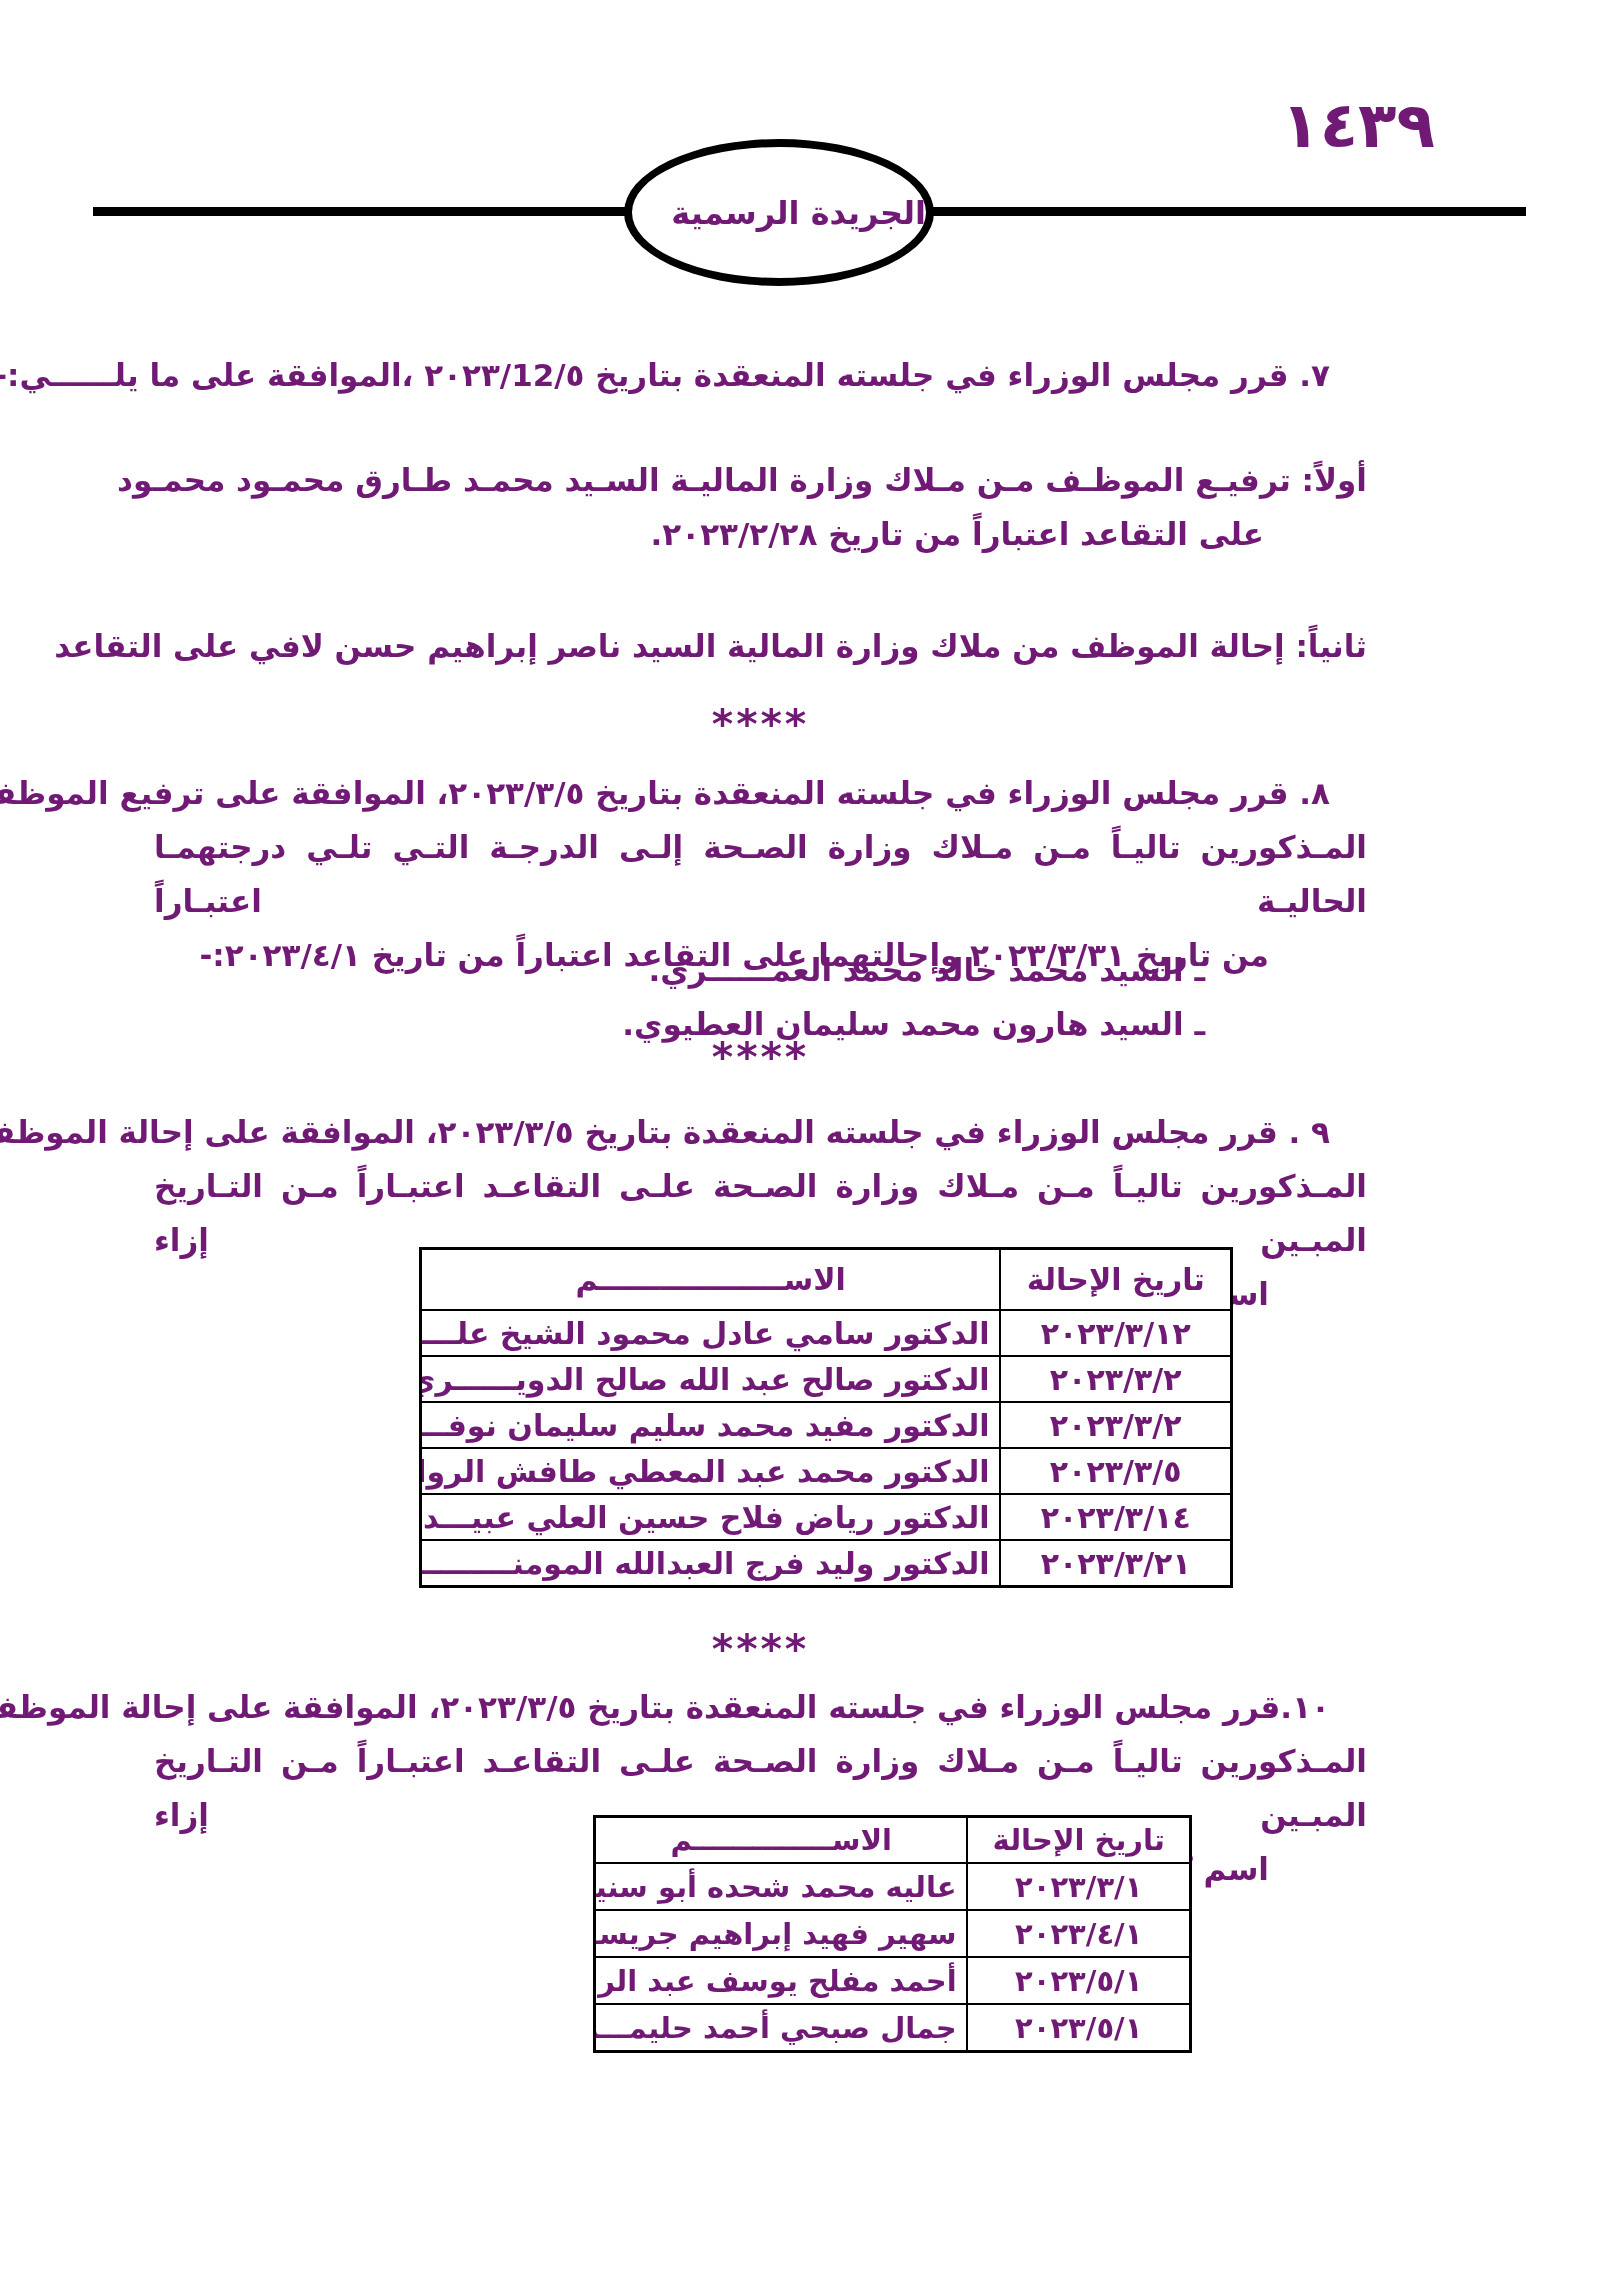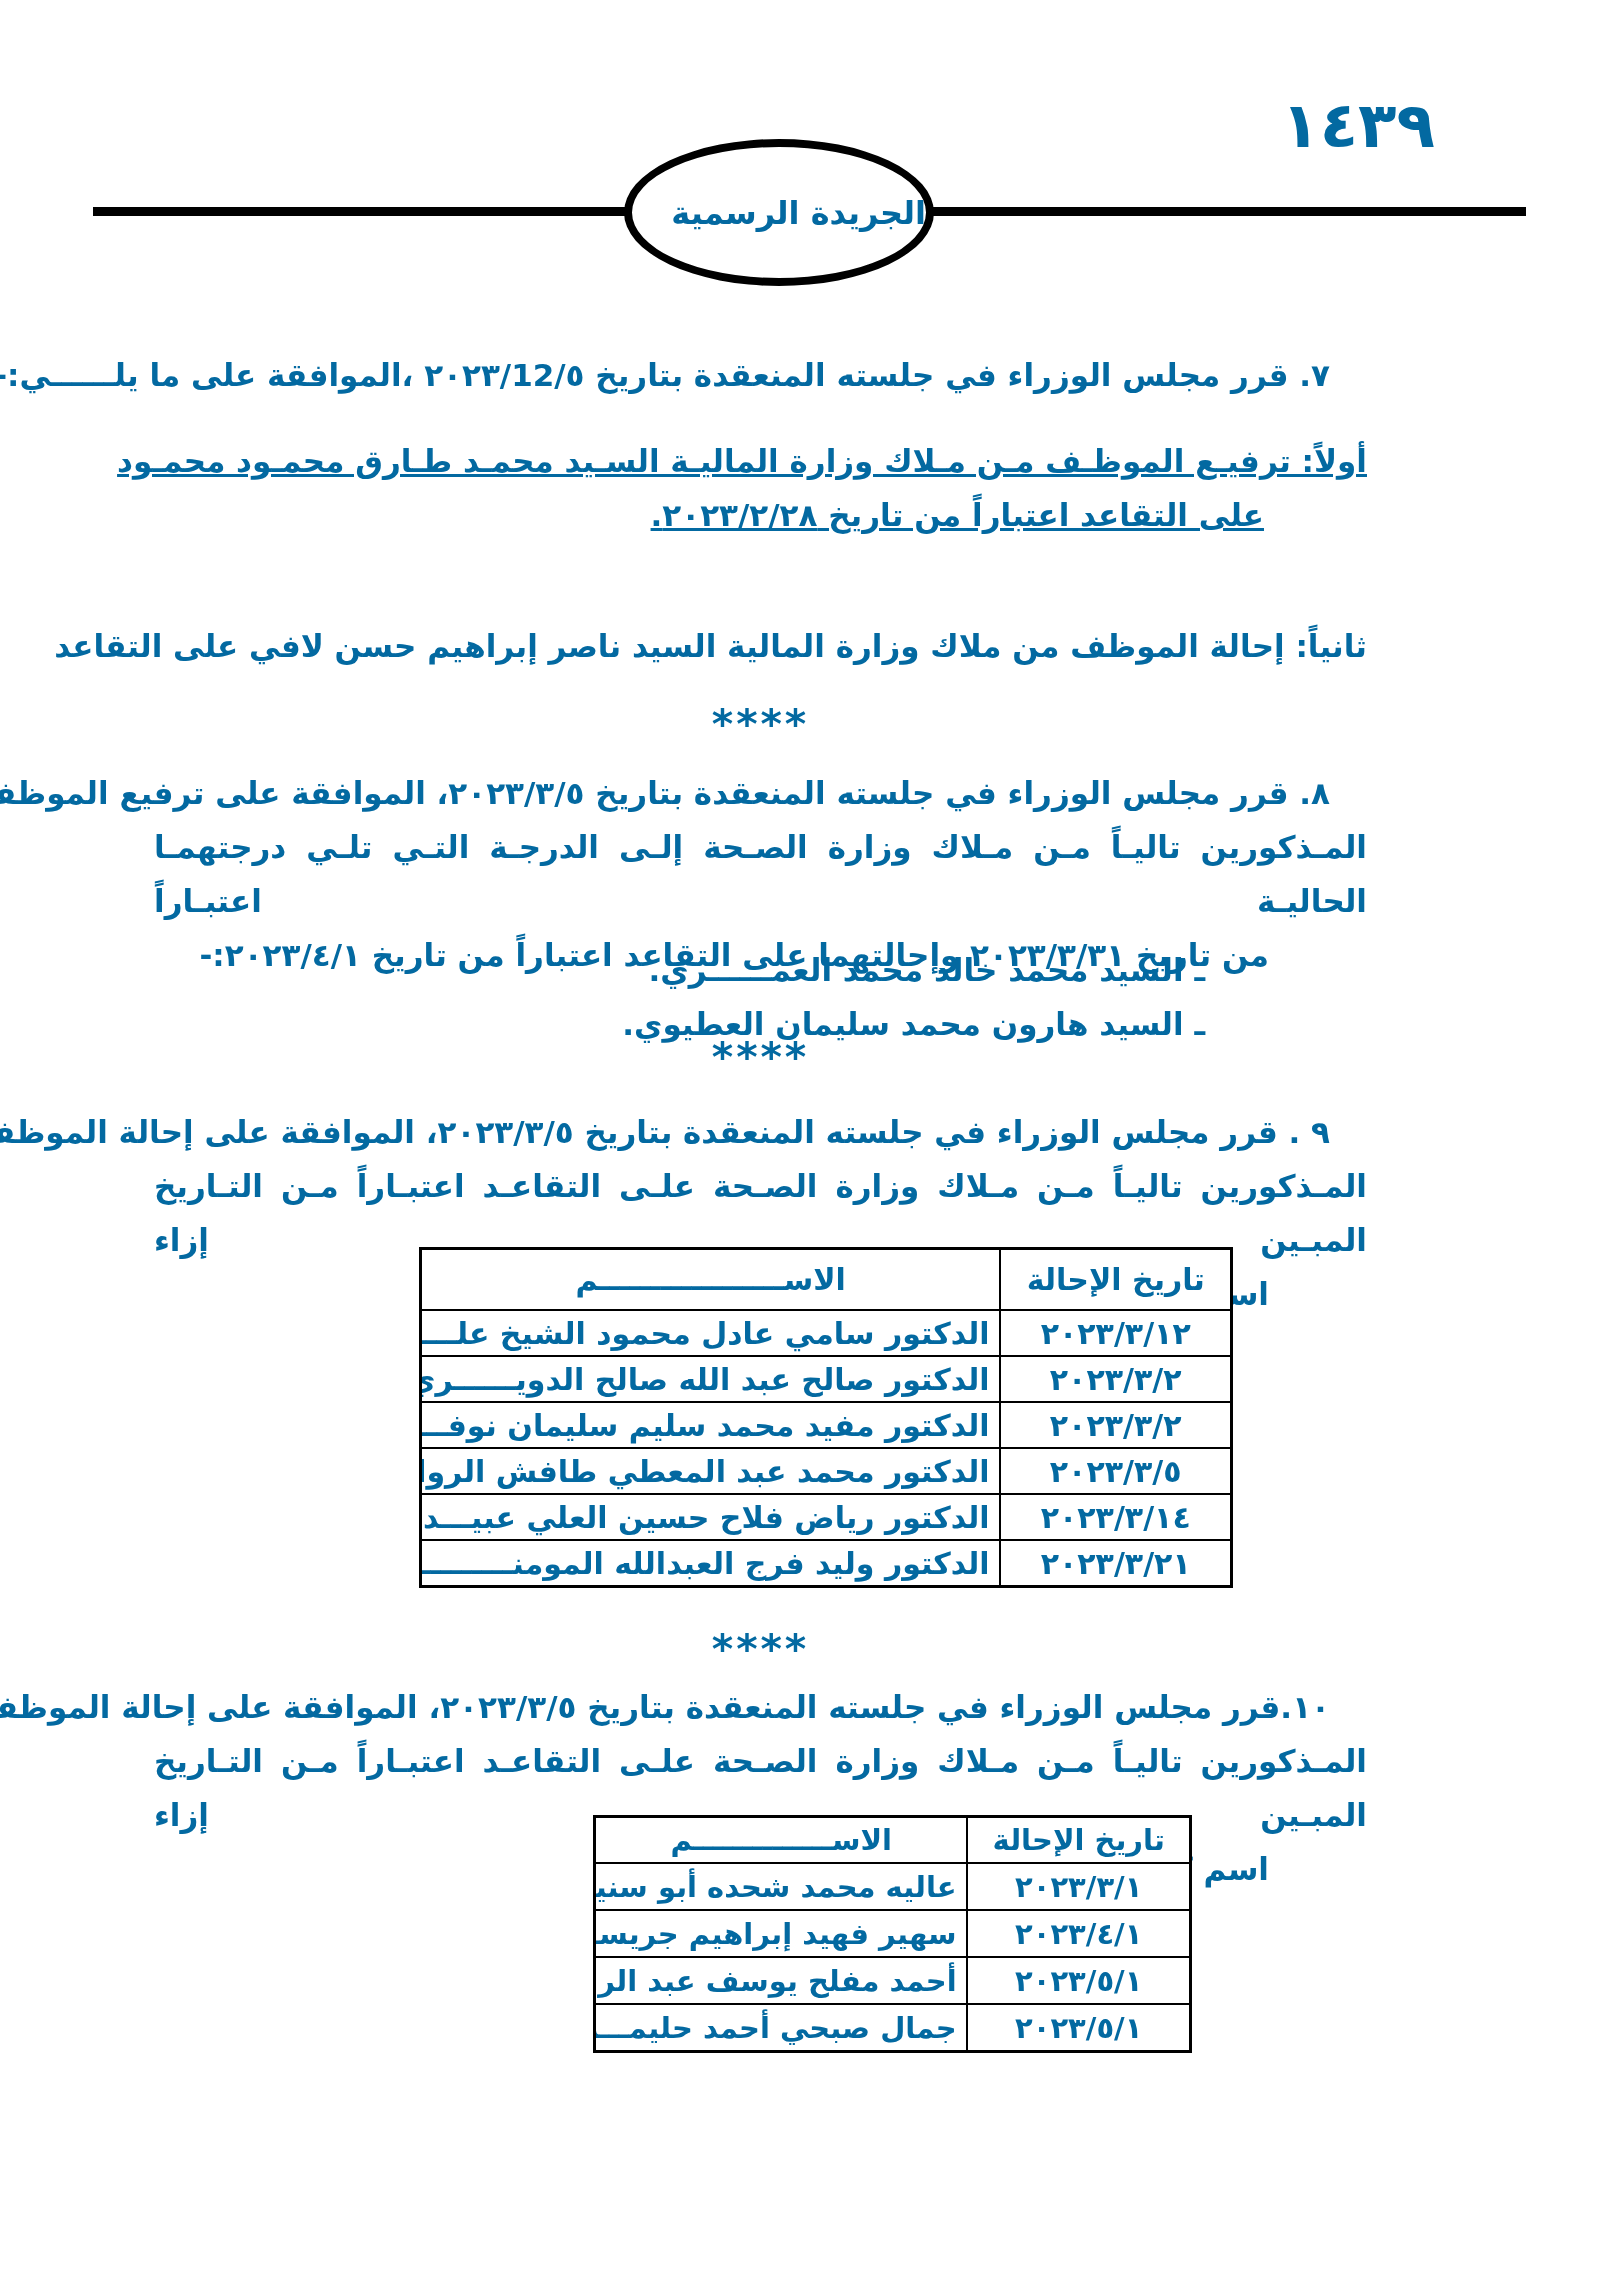--- a/index.html
+++ b/index.html
@@ -2,21 +2,21 @@
 <html lang="ar" dir="rtl"><head>
 <meta charset="utf-8">
 <style>
   html,body{margin:0;padding:0;background:#fff;}
   .page{
     position:relative;
     width:1621px;height:2293px;
     background:#ffffff;
     font-family:"DejaVu Sans",sans-serif;
     font-weight:bold;
-    color:#0369a1;
+    color:#701a75;
     direction:rtl;
     overflow:hidden;
   }
   
   .pagenum{
     position:absolute;top:94px;right:186px;
     font-size:63px;line-height:1;letter-spacing:3.9px;
   }
   .rule{
     position:absolute;top:207px;left:93px;width:1433px;height:8.8px;
@@ -72,21 +72,21 @@
   <div class="pagenum">١٤٣٩</div>
 
   <div class="rule"></div>
   <div class="oval">
     <span>الجريدة الرسمية</span>
   </div>
 
   <div class="block" style="top:348px;">
     <div class="line line-head">٧. قرر مجلس الوزراء في جلسته المنعقدة بتاريخ ٢٠٢٣/12/٥ ،الموافقة على ما يلــــــي:-</div>
   </div>
-  <div class="block clause-indent" style="top:434px;text-decoration:underline;">
+  <div class="block clause-indent" style="top:453px;">
     <div class="line line-right">أولاً: ترفيـع الموظـف مـن مـلاك وزارة الماليـة السـيد محمـد طـارق محمـود محمـود</div>
     <div class="line line-short">على التقاعد اعتباراً من تاريخ ٢٠٢٣/٢/٢٨.</div>
   </div>
   <div class="block clause-indent" style="top:619px;">
     <div class="line line-right">ثانياً: إحالة الموظف من ملاك وزارة المالية السيد ناصر إبراهيم حسن لافي على التقاعد</div>
   </div>
 
   <div class="sep" style="top:704px;">****</div>
 
   <div class="block" style="top:766px;">

